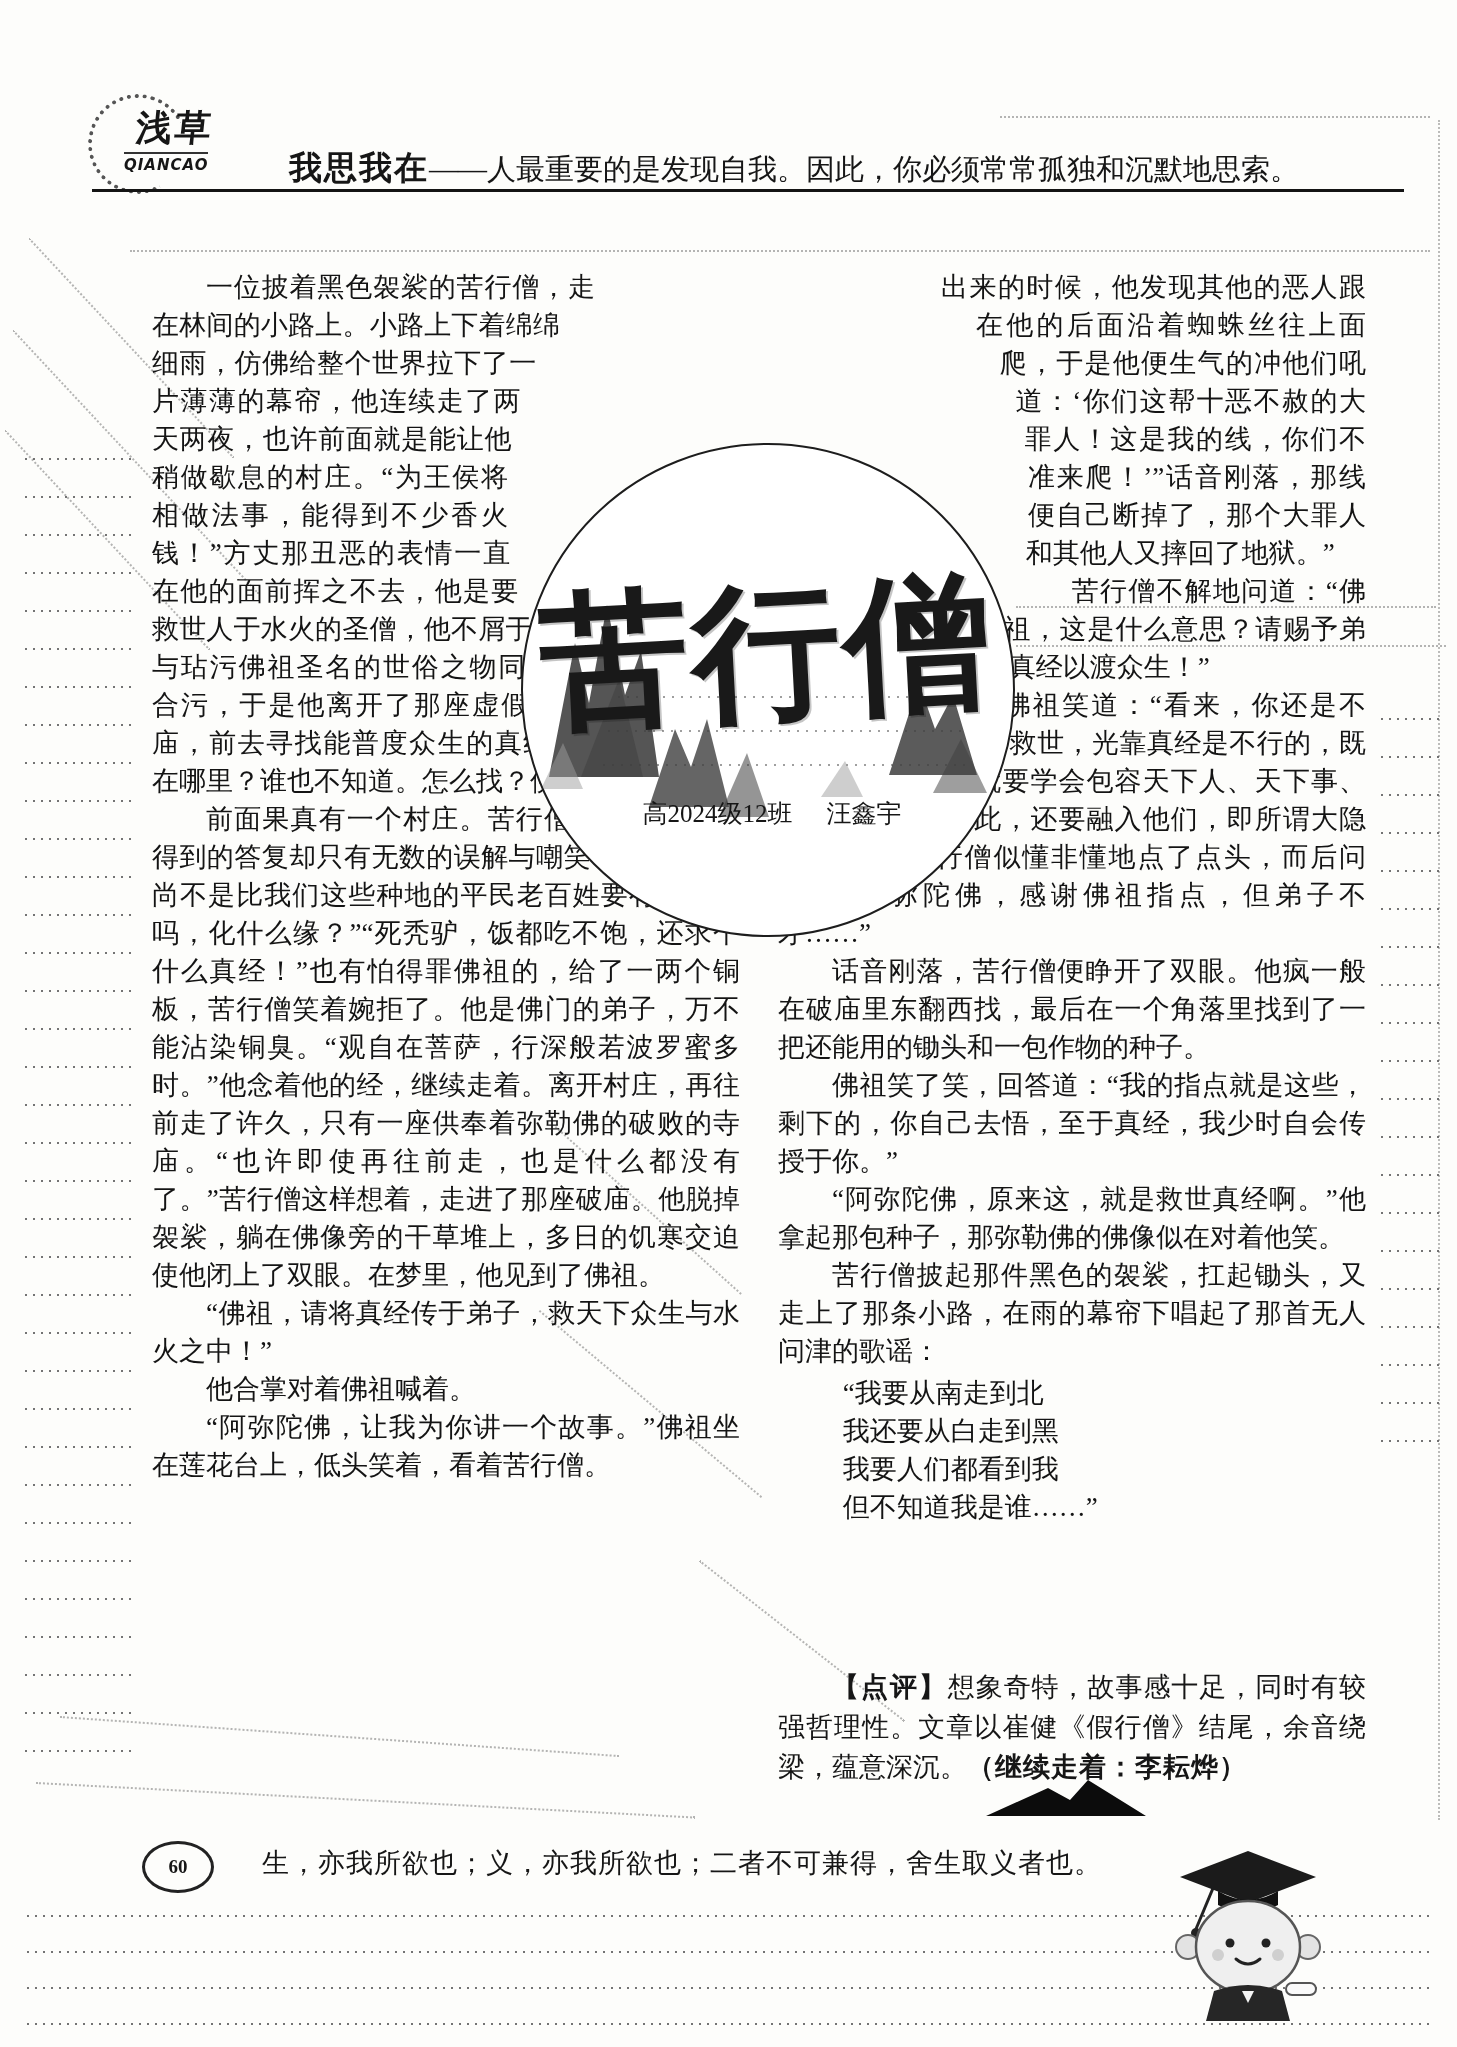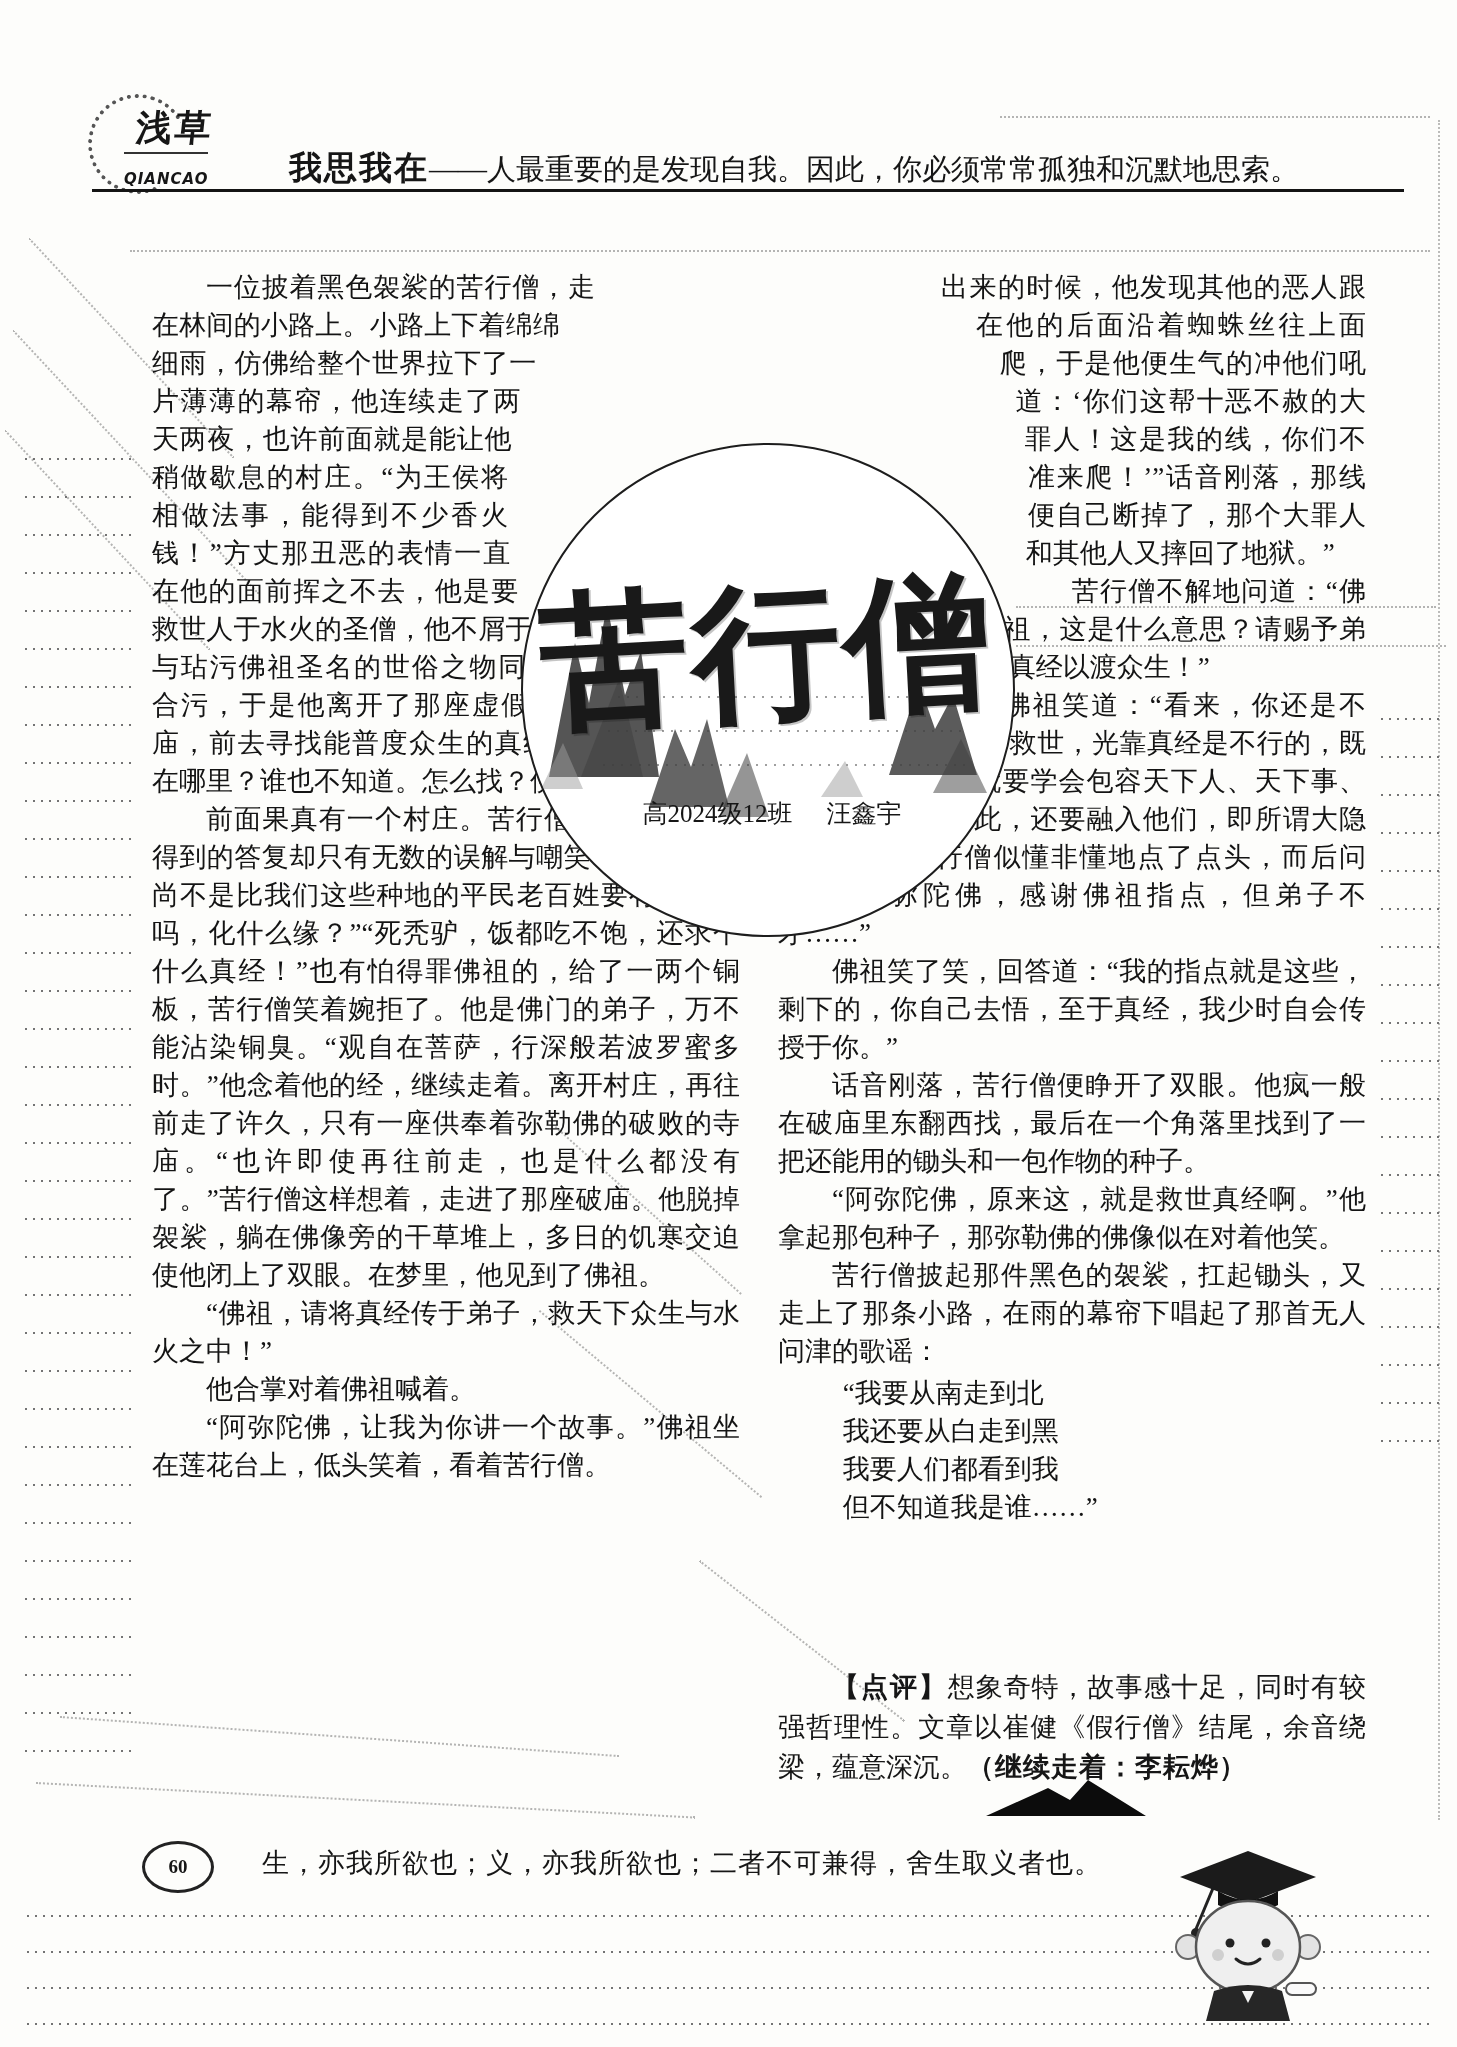--- a/index.html
+++ b/index.html
@@ -14,21 +14,21 @@
     background-size:8px 38px;}
   .dl{position:absolute;border-top:2px dotted rgba(90,90,90,.45);transform-origin:0 0;height:0;}
   .dlv{position:absolute;border-left:2px dotted rgba(90,90,90,.4);width:0;}
   
   .logo{position:absolute;left:88px;top:98px;width:170px;height:92px;}
   .logo-arc{position:absolute;left:0;top:-4px;width:92px;height:92px;border:4px dotted #555;
     border-radius:50%;border-right-color:transparent;transform:rotate(18deg);}
   .logo-cn{position:absolute;left:48px;top:6px;font-size:36px;font-weight:bold;
     letter-spacing:3px;transform:skewX(-6deg);}
   .logo-en{position:absolute;left:36px;top:54px;font-size:15px;font-weight:bold;font-style:italic;
-    font-family:"DejaVu Sans","Liberation Sans",sans-serif;border-top:2px solid #333;padding-top:16px;
+    font-family:"DejaVu Sans","Liberation Sans",sans-serif;border-top:2px solid #333;padding-top:2px;
     letter-spacing:1px;}
   .tagline{position:absolute;left:252px;top:146px;font-size:29px;white-space:nowrap;}
   .tagline b{font-size:33px;letter-spacing:2px;margin-left:37px;}
   .header-rule{position:absolute;left:92px;top:189px;width:1312px;border-top:3px solid #141414;}
   
   .col{position:absolute;top:268px;width:588px;font-size:27px;line-height:38px;
     text-align:justify;color:#141414;}
   #left-col{left:152px;}
   #right-col{left:778px;}
   .col p{margin:0;text-indent:2em;}
@@ -100,22 +100,22 @@
   <p>“佛祖，请将真经传于弟子，救天下众生与水火之中！”</p>
   <p>他合掌对着佛祖喊着。</p>
   <p>“阿弥陀佛，让我为你讲一个故事。”佛祖坐在莲花台上，低头笑着，看着苦行僧。</p>
 </div>
 
 <div id="right-col" class="col">
   <span class="spacer-l"></span>
   <p class="cont">出来的时候，他发现其他的恶人跟在他的后面沿着蜘蛛丝往上面爬，于是他便生气的冲他们吼道：‘你们这帮十恶不赦的大罪人！这是我的线，你们不准来爬！’”话音刚落，那线便自己断掉了，那个大罪人和其他人又摔回了地狱。”</p>
   <p>苦行僧不解地问道：“佛祖，这是什么意思？请赐予弟子真经以渡众生！”</p>
   <p>佛祖笑道：“看来，你还是不明白，要救世，光靠真经是不行的，既然你胸怀天下，就要学会包容天下人、天下事、天下物。不仅如此，还要融入他们，即所谓大隐隐于市。”苦行僧似懂非懂地点了点头，而后问道：“阿弥陀佛，感谢佛祖指点，但弟子不才……”</p>
+  <p>话音刚落，苦行僧便睁开了双眼。他疯一般在破庙里东翻西找，最后在一个角落里找到了一把还能用的锄头和一包作物的种子。</p>
   <p>佛祖笑了笑，回答道：“我的指点就是这些，剩下的，你自己去悟，至于真经，我少时自会传授于你。”</p>
-  <p>话音刚落，苦行僧便睁开了双眼。他疯一般在破庙里东翻西找，最后在一个角落里找到了一把还能用的锄头和一包作物的种子。</p>
   <p>“阿弥陀佛，原来这，就是救世真经啊。”他拿起那包种子，那弥勒佛的佛像似在对着他笑。</p>
   <p>苦行僧披起那件黑色的袈裟，扛起锄头，又走上了那条小路，在雨的幕帘下唱起了那首无人问津的歌谣：</p>
   <div class="song">
     <div>“我要从南走到北</div>
     <div>我还要从白走到黑</div>
     <div>我要人们都看到我</div>
     <div>但不知道我是谁……”</div>
   </div>
 </div>
 

